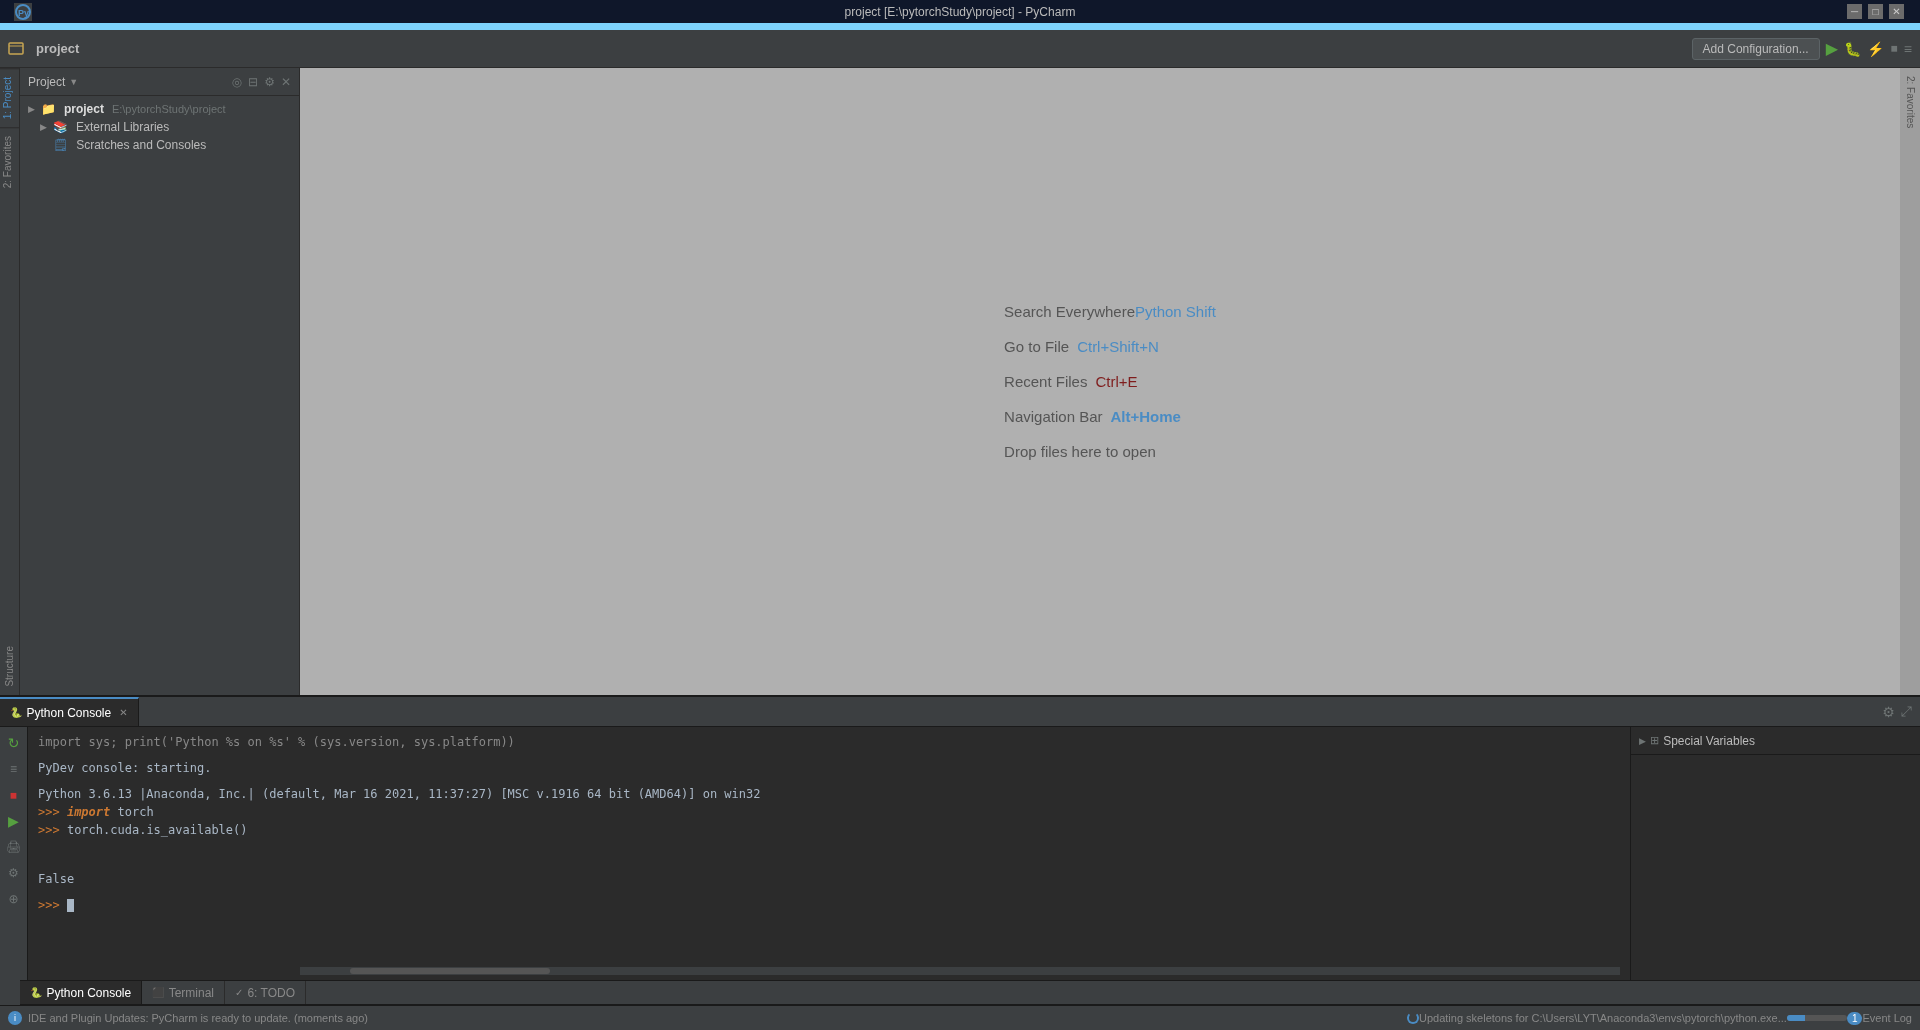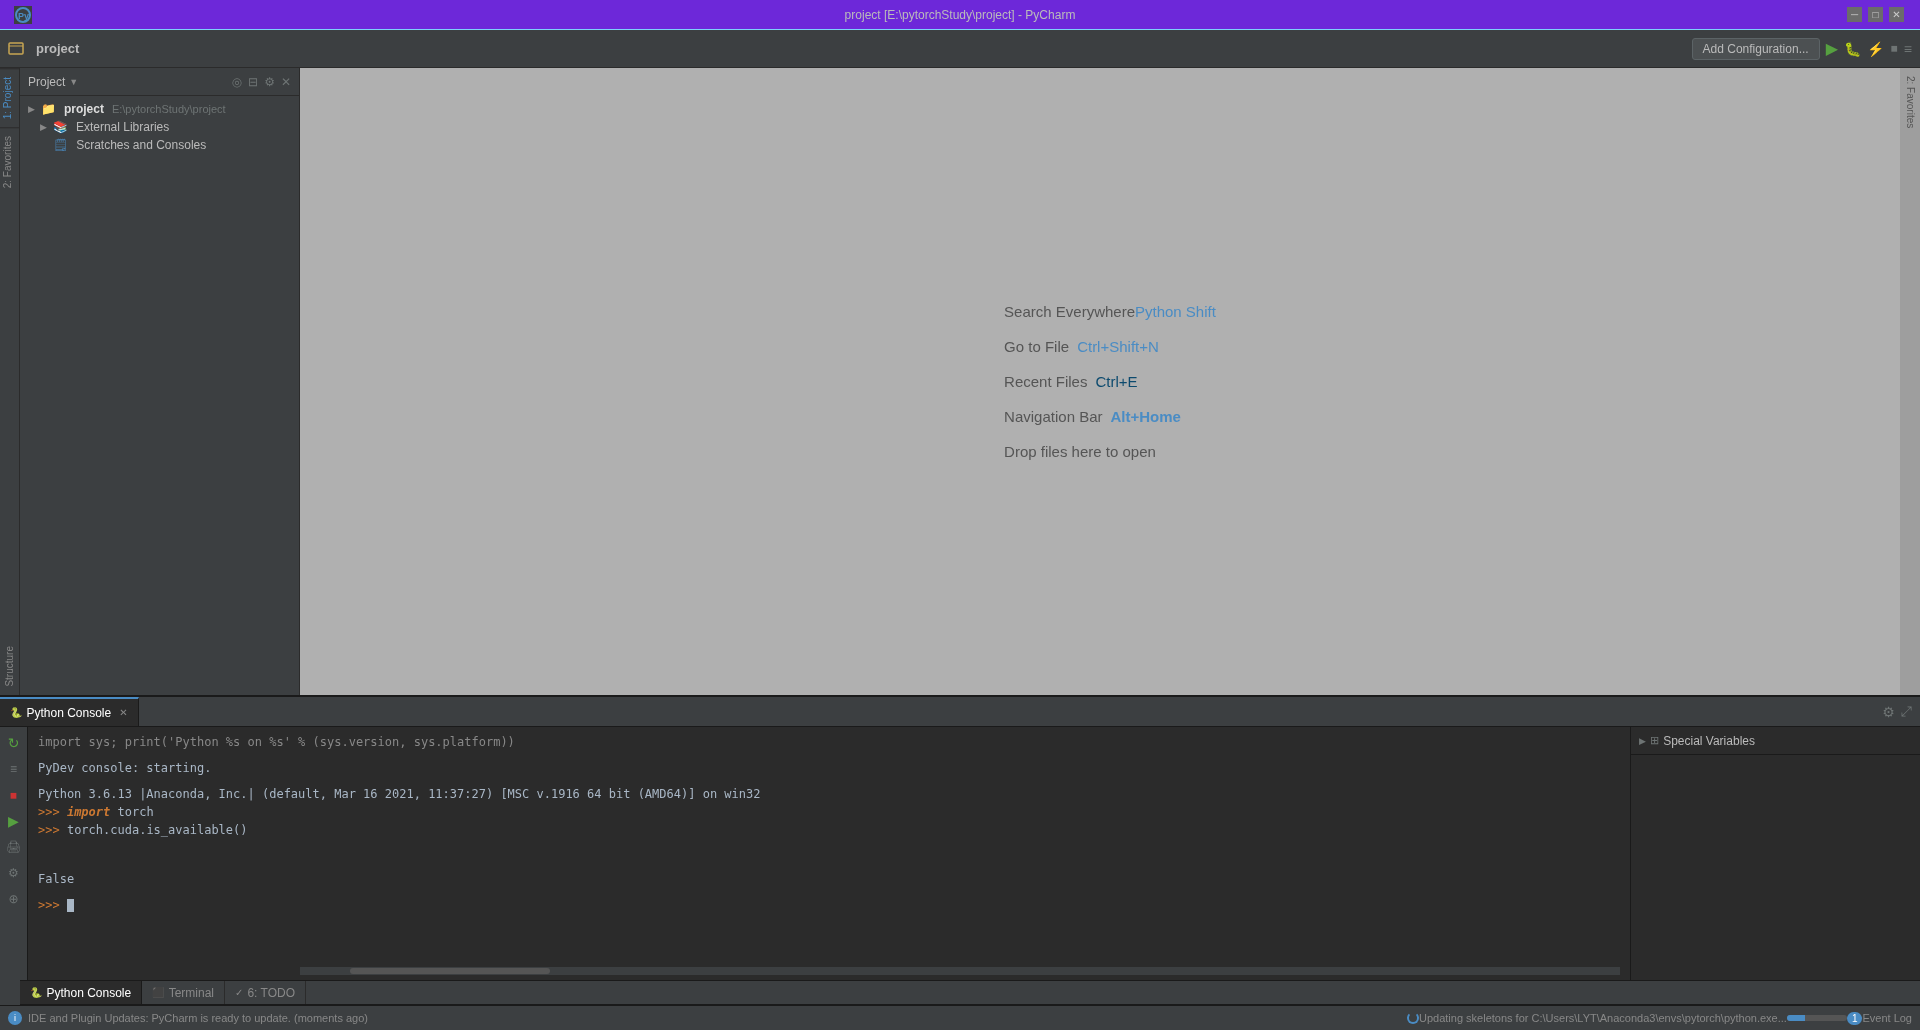--- a/index.html
+++ b/index.html
@@ -34,21 +34,21 @@
     @keyframes spin { to { transform: rotate(360deg); } }
 
     
     #bottom-tool-tabs { height: 25px; background: #3c3f41; display: flex; align-items: center; border-top: 1px solid #1a1a1a; }
     .bottom-tool-tab { display: flex; align-items: center; gap: 4px; padding: 0 10px; height: 100%; font-size: 12px; color: #888888; cursor: pointer; border-right: 1px solid #2b2b2b; }
     .bottom-tool-tab.active { color: #ffffff; background: #2b2b2b; }
   </style>
 </head>
 <body>
 
-<div id="title-bar" style="position:absolute;top:0;left:0;right:0;height:30px;background:#6d28d9;display:flex;align-items:center;border-bottom:1px solid #7dd3fc;z-index:100;">
+<div id="title-bar" style="position:absolute;top:0;left:0;right:0;height:30px;background:#0f172a;display:flex;align-items:center;border-bottom:7px solid #7dd3fc;z-index:100;">
   <div style="display:flex;align-items:center;gap:2px;padding-left:6px;">
     <div style="width:18px;height:18px;margin-right:6px;">
       <svg viewBox="0 0 18 18" width="18" height="18">
         <rect width="18" height="18" fill="#3c3f41"></rect>
         <circle cx="9" cy="9" r="7" fill="none" stroke="#4a8cc4" stroke-width="2"></circle>
         <text x="4" y="13" fill="#4a8cc4" font-size="9" font-weight="bold">Py</text>
       </svg>
     </div>
   </div>
   <div id="title-center" style="position:absolute;left:50%;transform:translateX(-50%);color:#bbbbbb;font-size:12px;">project [E:\pytorchStudy\project] - PyCharm</div>
@@ -130,21 +130,21 @@
         <div style="display:flex;align-items:center;">
           <span style="color:#555555;font-size:15px;">Search Everywhere</span>
           <span style="color:#4a8cc4;font-size:15px;">Python Shift</span>
         </div>
         <div style="display:flex;align-items:center;gap:8px;">
           <span style="color:#555555;font-size:15px;">Go to File</span>
           <span style="color:#4a8cc4;font-size:15px;">Ctrl+Shift+N</span>
         </div>
         <div style="display:flex;align-items:center;gap:8px;">
           <span style="color:#555555;font-size:15px;">Recent Files</span>
-          <span style="color:#0c4a6e;font-size:15px;text-align:center;">Ctrl+E</span>
+          <span style="color:#7f1d1d;font-size:15px;text-align:center;">Ctrl+E</span>
         </div>
         <div style="display:flex;align-items:center;gap:8px;">
           <span style="color:#555555;font-size:15px;">Navigation Bar</span>
           <span style="color:#4a8cc4;font-size:15px;font-weight:bold;">Alt+Home</span>
         </div>
         <div style="display:flex;align-items:center;gap:8px;">
           <span style="color:#555555;font-size:15px;">Drop files here to open</span>
         </div>
       </div>
 

